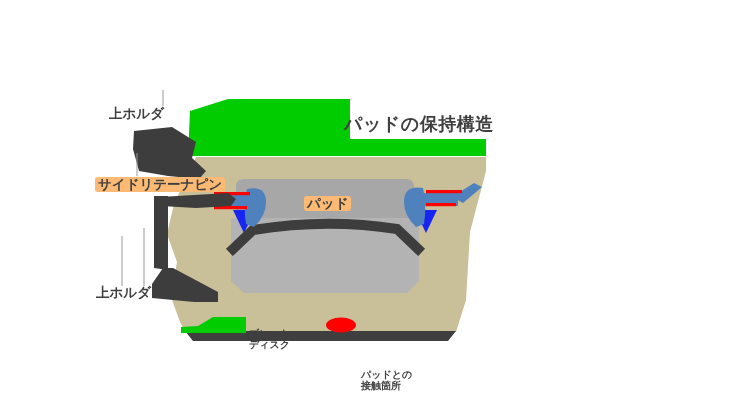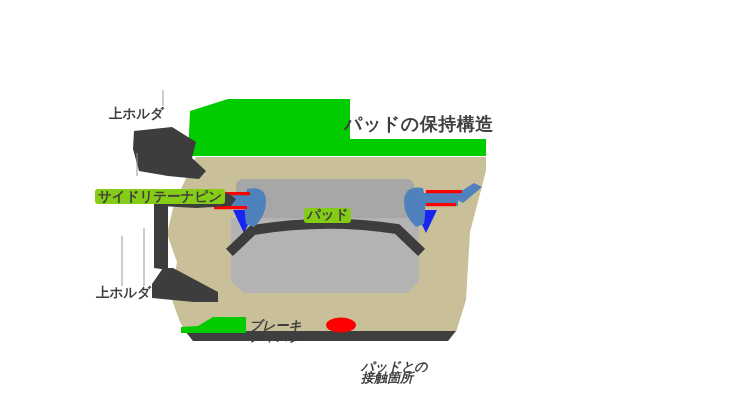--- a/index.html
+++ b/index.html
@@ -2,25 +2,25 @@
 <html><head>
 <meta charset="utf-8">
 <style>
   html,body{margin:0;padding:0;background:#ffffff;}
   body{width:730px;height:411px;position:relative;overflow:hidden;
        font-family:"DejaVu Sans",sans-serif;}
   .stage{position:absolute;left:0;top:0;width:730px;height:382px;}
   svg{position:absolute;left:0;top:0;}
   .lbl{position:absolute;color:#3f3f3f;font-weight:bold;font-size:13.5px;
        line-height:15px;white-space:nowrap;}
-  .boxed{background:#84cc16;border-radius:3px;padding:0 3px;margin-top:12px;}
+  .boxed{background:#fdba74;border-radius:3px;padding:0 3px;}
   .fig-title{position:absolute;left:344px;top:112px;font-size:18px;
        font-weight:bold;color:#3f3f3f;letter-spacing:0.5px;white-space:nowrap;text-align:right;}
-  .legend-text{position:absolute;top:320px;font-size:13px;font-weight:bold;
-       color:#3f3f3f;line-height:11px;white-space:pre-line;font-style:italic;}
+  .legend-text{position:absolute;top:328px;font-size:10px;font-weight:bold;
+       color:#3f3f3f;line-height:11px;white-space:pre-line;}
   .legend-text.l1{left:249px;}
   .legend-text.l2{left:361px;margin-top:41px;}
 </style>
 </head>
 <body>
 
 <div class="stage">
 
   <svg width="730" height="411" viewBox="0 0 730 411">
 
@@ -65,21 +65,21 @@
     <line x1="144" y1="228" x2="144" y2="286" stroke="#999999" stroke-width="1"></line>
 
     <polygon points="181,333 181,327 198,326 213,317 246,317 246,333" fill="#00cc00"></polygon>
     <ellipse cx="341" cy="325" rx="15" ry="7.5" fill="#ff0000"></ellipse>
   </svg>
 
   <div class="lbl" style="left:109px;top:106px;">上ホルダ</div>
 
   <div class="lbl boxed" style="left:95px;top:177px;">サイドリテーナピン</div>
 
-  <div class="lbl boxed" style="left:304px;top:196px;font-family:Liberation Mono, monospace;">パッド</div>
+  <div class="lbl boxed" style="left:304px;top:196px;">パッド</div>
 
   <div class="lbl" style="left:96px;top:285px;">上ホルダ</div>
 
   <div class="fig-title">パッドの保持構造</div>
 
   <div class="legend-text l1">ブレーキ
 ディスク</div>
 
   <div class="legend-text l2">パッドとの
 接触箇所</div>

